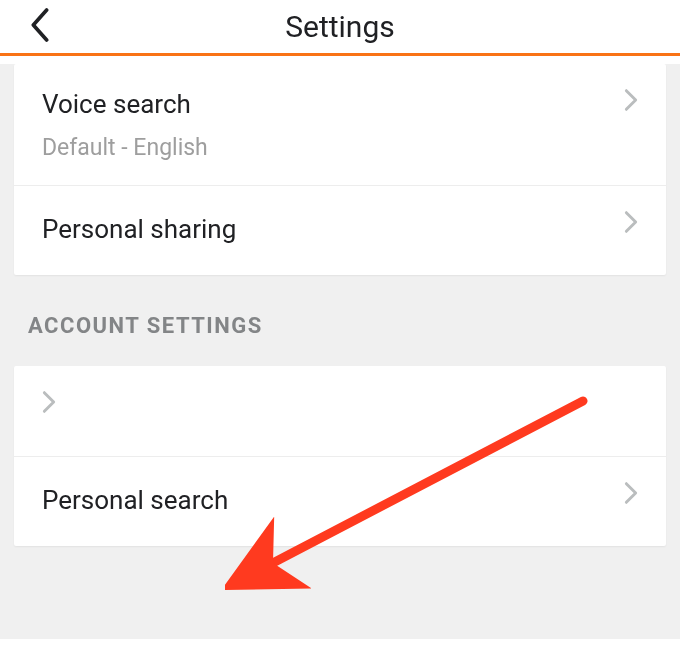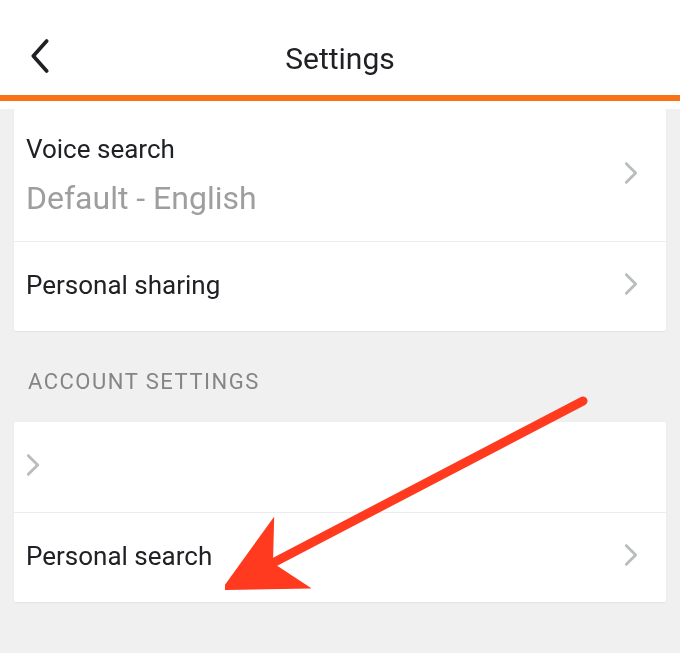--- a/index.html
+++ b/index.html
@@ -11,26 +11,25 @@
       font-family: -apple-system, BlinkMacSystemFont, "Segoe UI", Roboto, Helvetica, Arial, sans-serif;
       background: #ffffff;
       width: 680px;
       height: 653px;
       overflow: hidden;
       position: relative;
     }
     .header {
       display: flex;
       align-items: center;
-      height: 80px;
+      height: 56px;
       padding: 0 20px;
       background: #ffffff;
-      border-bottom: 6px solid #f97316;
+      border-bottom: 3px solid #f97316;
       position: relative;
-      margin-top: 21px;
     }
     .back-btn {
       position: absolute;
       left: 20px;
       display: flex;
       align-items: center;
       justify-content: center;
       width: 40px;
       height: 40px;
     }
@@ -54,50 +53,49 @@
       background: #ffffff;
       margin: 12px 14px 0 14px;
       border-radius: 2px;
       box-shadow: 0 1px 2px rgba(0,0,0,0.06);
     }
     .section-group.first {
       margin-top: 8px;
     }
     .section-header {
       font-size: 22px;
-      font-weight: 400;
+      font-weight: 700;
       color: #838587;
       letter-spacing: 1.5px;
       padding: 38px 28px 16px 28px;
       text-transform: uppercase;
     }
     .row {
       display: flex;
-      align-items: center;
-      padding: 24px 28px 24px 12px;
+      padding: 24px 28px 24px 28px;
       min-height: 90px;
       position: relative;
     }
     .row + .row {
       border-top: 1px solid #ededed;
     }
     .row-text {
       flex: 1;
       display: flex;
       flex-direction: column;
       justify-content: center;
     }
     .row-title {
       font-size: 26px;
       color: #202124;
       font-weight: 400;
       line-height: 1.3;
     }
     .row-subtitle {
-      font-size: 32px;
+      font-size: 23px;
       color: #9e9e9e;
       font-weight: 400;
       margin-top: 12px;
     }
     .chevron svg {
       width: 14px;
       height: 24px;
     }
     .arrow-annotation {
       position: absolute;

